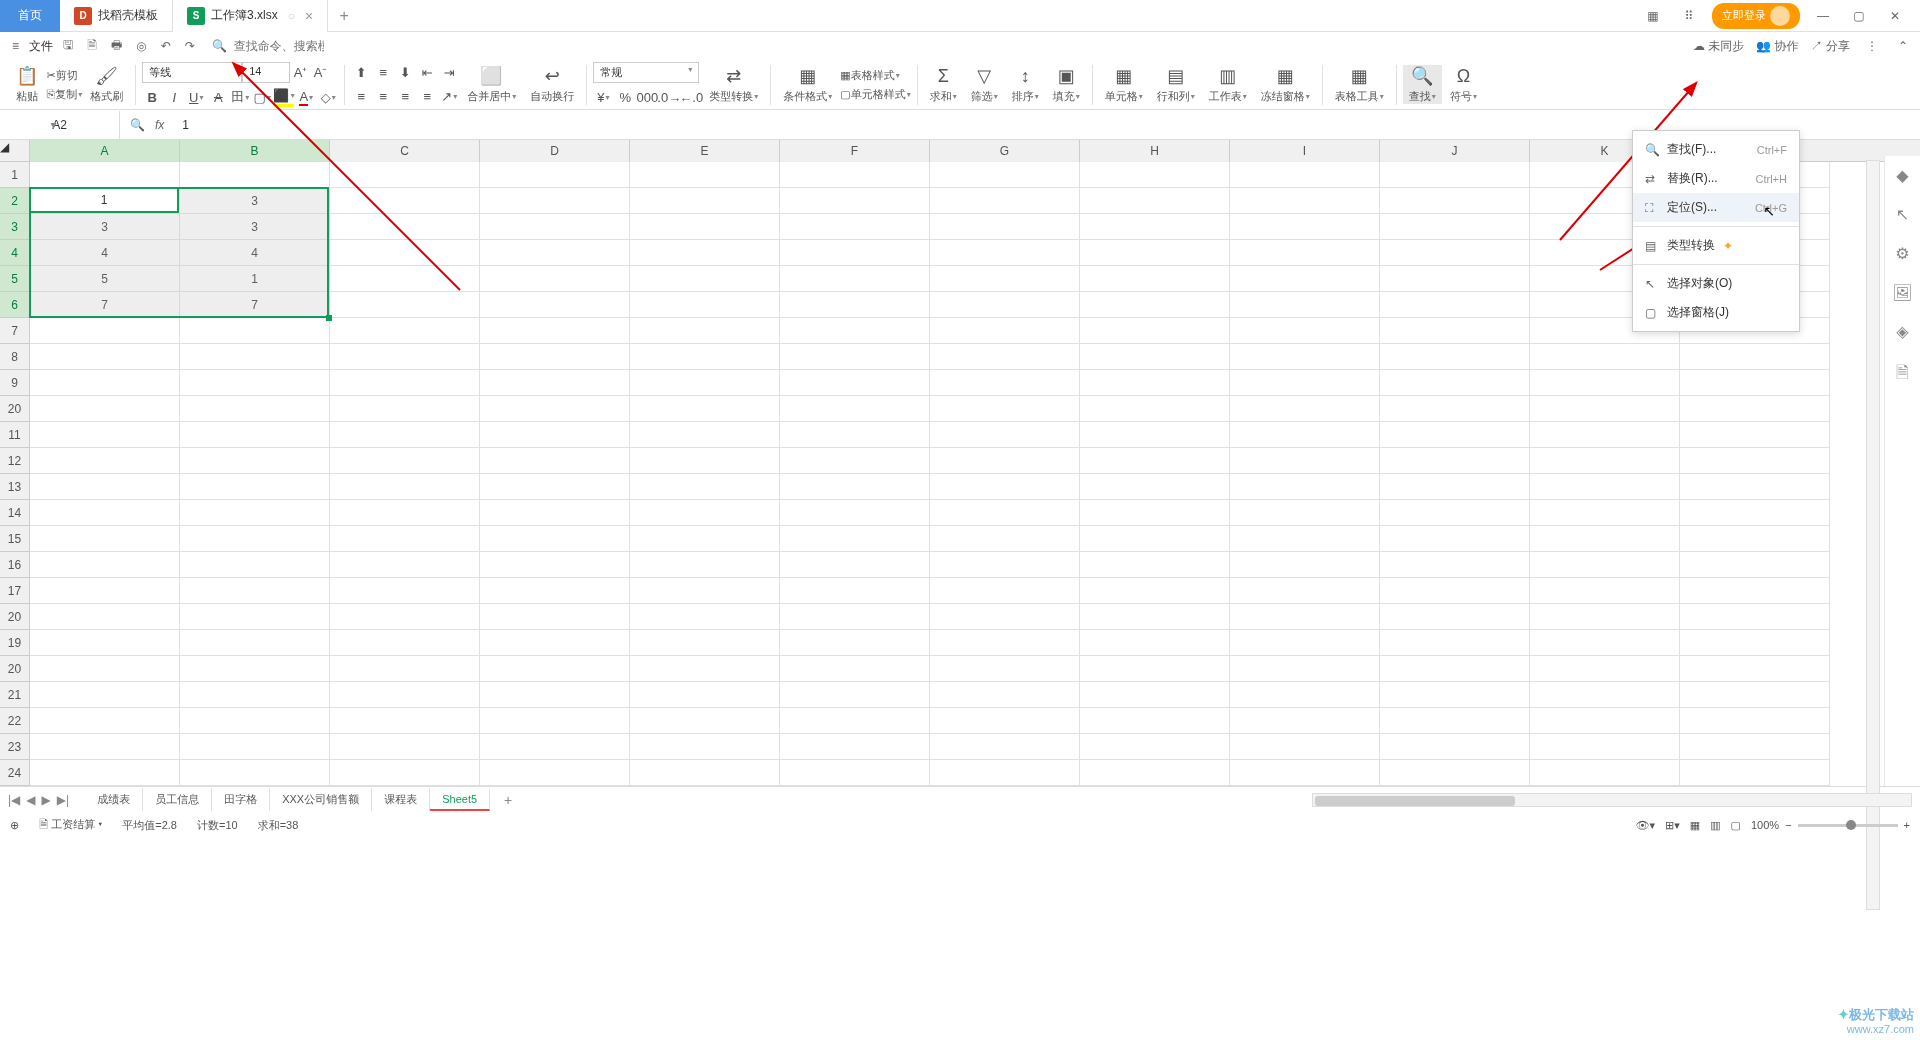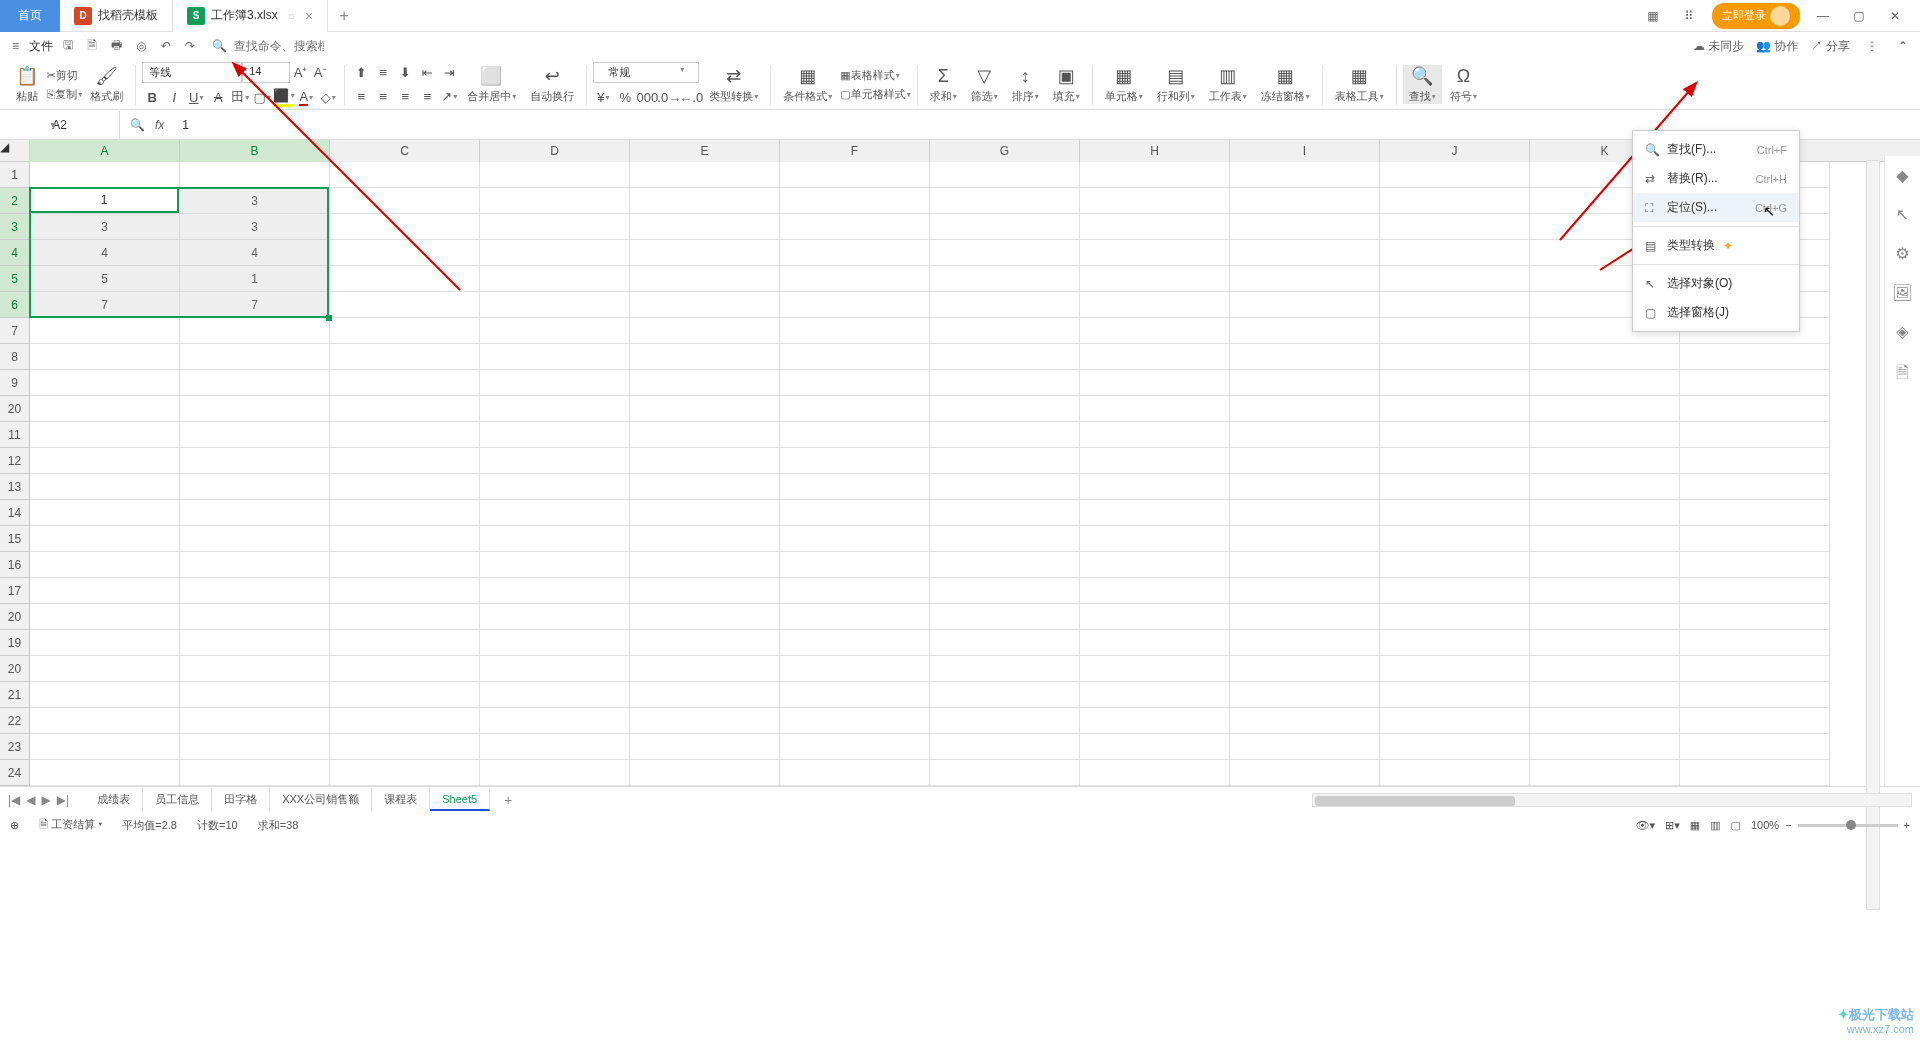--- a/index.html
+++ b/index.html
@@ -35,21 +35,21 @@
 .ribbon { height: 50px; border-bottom: 1px solid #dcdcdc; display: flex; align-items: center; padding: 0 10px; gap: 2px; }
 .rgroup { display: flex; flex-direction: column; align-items: center; padding: 0 6px; gap: 2px; }
 .rlabel { font-size: 11px; color: #555; white-space: nowrap; display: flex; align-items: center; }
 .ricon { font-size: 18px; color: #555; }
 .sep { width: 1px; height: 40px; background: #e0e0e0; margin: 0 4px; }
 .font-select { border: 1px solid #ccc; padding: 2px 6px; font-size: 11px; width: 100px; background: #fff; }
 .size-select { border: 1px solid #ccc; padding: 2px 6px; font-size: 11px; width: 48px; background: #fff; }
 .btn-sq { width: 20px; height: 20px; display: flex; align-items: center; justify-content: center; font-size: 13px; color: #555; }
 .dd { font-size: 8px; color: #888; margin-left: 1px; }
 .underline-a { border-bottom: 2px solid #d00; }
-.combo { border: 1px solid #ccc; padding: 2px 14px; font-size: 11px; width: 106px; background: #fff; display: flex; justify-content: space-between; }
+.combo { border: 1px solid #ccc; padding: 2px 6px; font-size: 11px; width: 106px; background: #fff; display: flex; justify-content: space-between; }
 .find-btn { background: #e8e8e8; }
 
 
 .formula-bar { height: 30px; display: flex; align-items: center; border-bottom: 1px solid #dcdcdc; }
 .name-box { width: 120px; height: 28px; border-right: 1px solid #dcdcdc; display: flex; align-items: center; justify-content: center; position: relative; }
 .name-box span { text-align: center; width: 100%; }
 .name-dd { position: absolute; right: 6px; color: #888; }
 .fx-area { display: flex; align-items: center; gap: 10px; padding: 0 10px; }
 .fx-icon { color: #666; font-style: italic; }
 .formula-input { flex: 1; padding-left: 8px; }
@@ -66,21 +66,21 @@
 .selection { position: absolute; border: 2px solid #0f9d58; pointer-events: none; z-index: 5; }
 .sel-fill { position: absolute; background: rgba(200,200,200,0.3); pointer-events:none; z-index:3; }
 .active-cell { position: absolute; background: #fff; border: 2px solid #0f9d58; z-index:6; display:flex; align-items:center; justify-content:center; }
 .fill-handle { position: absolute; width: 6px; height: 6px; background: #0f9d58; z-index: 7; }
 
 
 .sheet-bar { height: 26px; display: flex; align-items: center; border-top: 1px solid #dcdcdc; padding: 0 8px; gap: 4px; }
 .sheet-nav { display: flex; gap: 6px; color: #888; }
 .sheet-tabs { display: flex; margin-left: 12px; align-items: flex-end; }
 .sheet-tab { padding: 4px 12px; border-right: 1px solid #e0e0e0; font-size: 11px; color: #555; }
-.sheet-tab.active { color: #0f9d58; border-bottom: 2px solid #1d4ed8; }
+.sheet-tab.active { color: #0f9d58; border-bottom: 2px solid #ef4444; }
 .sheet-add { padding: 0 10px; color: #888; font-size: 14px; }
 .hscroll { margin-left: auto; width: 600px; height: 14px; background: #f3f3f3; border: 1px solid #ddd; position: relative; }
 .hscroll-thumb { position: absolute; left: 2px; top: 2px; width: 200px; height: 10px; background: #ccc; border-radius: 3px; }
 
 
 .status-bar { height: 26px; display: flex; align-items: center; padding: 0 10px; gap: 20px; font-size: 11px; color: #555; }
 .status-right { margin-left: auto; display: flex; align-items: center; gap: 10px; }
 .zoom-slider { display: flex; align-items: center; gap: 6px; }
 .slider-track { width: 100px; height: 3px; background: #ccc; position: relative; }
 .slider-thumb { position: absolute; left: 48px; top: -4px; width: 10px; height: 10px; background: #888; border-radius: 50%; }

